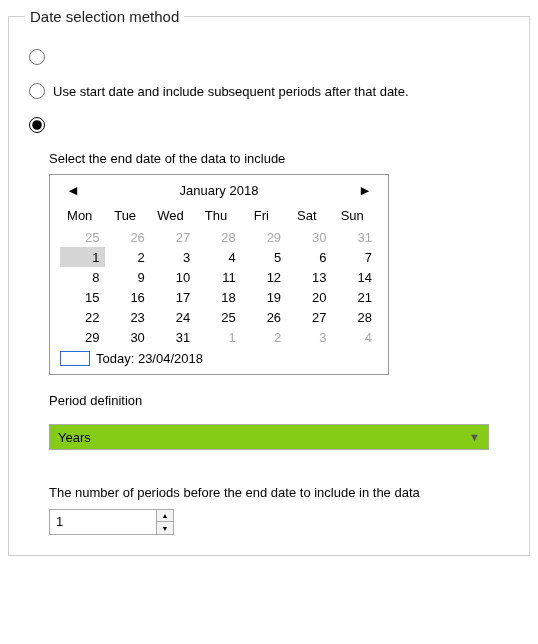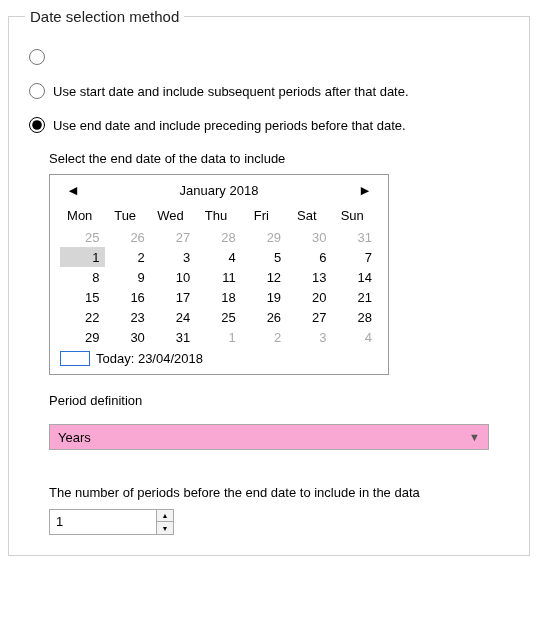--- a/index.html
+++ b/index.html
@@ -112,21 +112,21 @@
       margin-bottom: 16px;
     }
     .select-wrap {
       position: relative;
       width: 440px;
     }
     .select-box {
       width: 100%;
       height: 26px;
       border: 1px solid #a9a9a9;
-      background: #f9a8d4;
+      background: #84cc16;
       padding: 3px 8px;
       display: flex;
       align-items: center;
       justify-content: space-between;
       cursor: pointer;
     }
     .chev {
       font-size: 11px;
       color: #555;
     }
@@ -180,21 +180,20 @@
     <input type="radio" name="dsm" style="">
   </div>
 
   <div class="radio-row">
     <input type="radio" name="dsm" style="">
     <label>Use start date and include subsequent periods after that date.</label>
   </div>
 
   <div class="radio-row">
     <input type="radio" name="dsm" checked="" style="">
-    <label>Use end date and include preceding periods before that date.</label>
   </div>
 
   <div class="indent">
     <div class="sublabel">Select the end date of the data to include</div>
 
     <div class="calendar">
       <div class="cal-header">
         <div class="cal-nav">
           <span>◀</span>
         </div>

